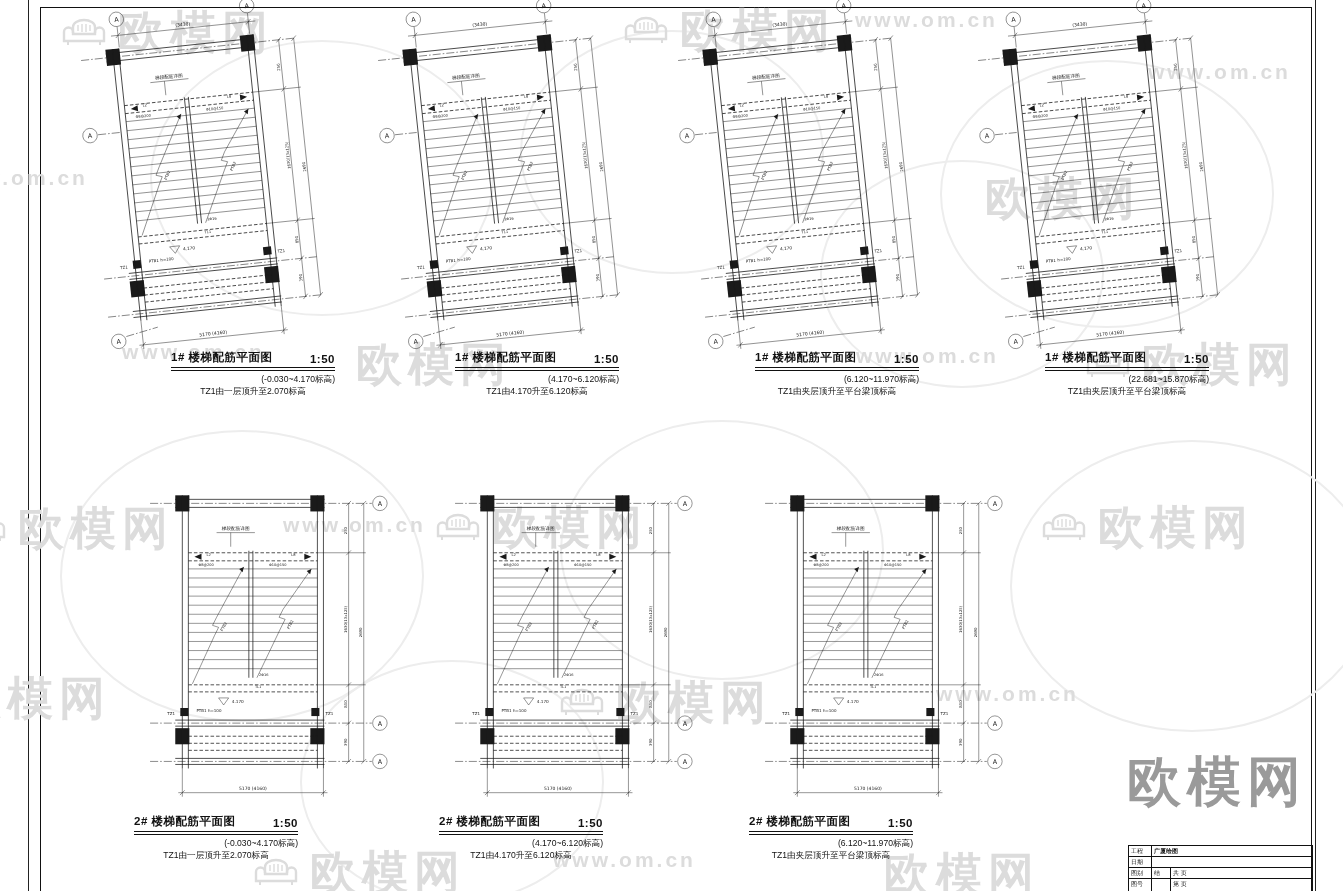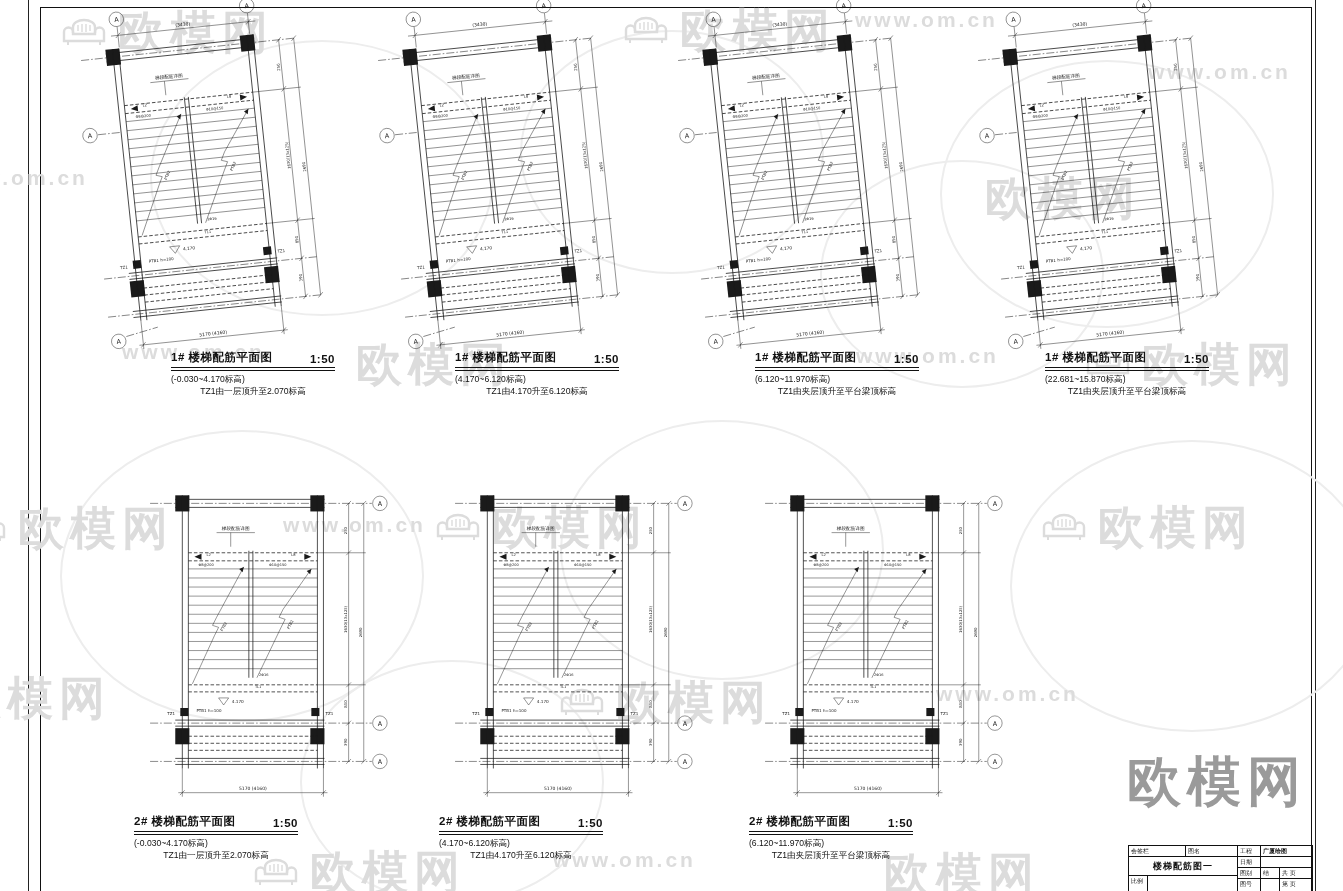--- a/index.html
+++ b/index.html
@@ -24,21 +24,21 @@
   .dash{stroke-dasharray:3.5 2;}
   .dd{stroke-dasharray:8 2 1.6 2;stroke-width:.5;}
   .blk{fill:#1a1a1a;stroke:none;}
   .tx{fill:#1a1a1a;}
   .bub{font-size:6.4px;}
   
   .ptitle{position:absolute;width:164px;}
   .ptitle .trow{display:flex;justify-content:space-between;align-items:flex-end;
     font-size:11.5px;font-weight:600;letter-spacing:.5px;}
   .ptitle .uline{margin-top:2px;border-top:1.4px solid #111;border-bottom:.9px solid #111;height:2.4px;}
-  .ptitle .range{margin-top:3px;text-align:left;font-size:8.6px;}
+  .ptitle .range{margin-top:3px;text-align:right;font-size:8.6px;}
   .ptitle .note{text-align:center;font-size:8.6px;}
   
   .brand-big{position:absolute;left:1127px;top:746px;font-size:54px;font-weight:bold;
     color:#9a9a9a;letter-spacing:6px;}
   .brand-id{position:absolute;left:1129px;top:806px;font-size:31px;font-weight:bold;
     color:#9a9a9a;letter-spacing:1px;}
   
   .tblock{position:absolute;left:1128px;top:845px;width:183px;height:46px;display:flex;
     border:1px solid #111;font-size:6px;line-height:1;}
   .tb-l{width:108px;border-right:1px solid #111;display:flex;flex-direction:column;}
@@ -1007,31 +1007,20 @@
         </div>
       <div class="uline"></div>
       <div class="range">(6.120~11.970标高)</div>
       <div class="note">TZ1由夹层顶升至平台梁顶标高</div>
     </div>
   </div>
 
   <div class="brand-big">欧模网</div>
 
   <div class="tblock">
-    <div class="tb-l">
-      <div class="tb-row">
-        <div class="tb-cell" style="width:52px;">会签栏</div>
-        <div class="tb-cell" style="flex:1;">图名</div>
-      </div>
-      <div class="tb-name">楼梯配筋图一</div>
-      <div class="tb-row" style="border-bottom:none;flex:1;">
-        <div class="tb-cell" style="width:14px;">比例</div>
-        <div class="tb-cell" style="flex:1;"></div>
-      </div>
-    </div>
     <div class="tb-r">
       <div class="tb-row">
         <div class="tb-cell" style="width:18px;">工程</div>
         <div class="tb-cell" style="flex:1;font-weight:600;">广厦绘图</div>
       </div>
       <div class="tb-row">
         <div class="tb-cell" style="width:18px;">日期</div>
         <div class="tb-cell" style="flex:1;"></div>
       </div>
       <div class="tb-row">

